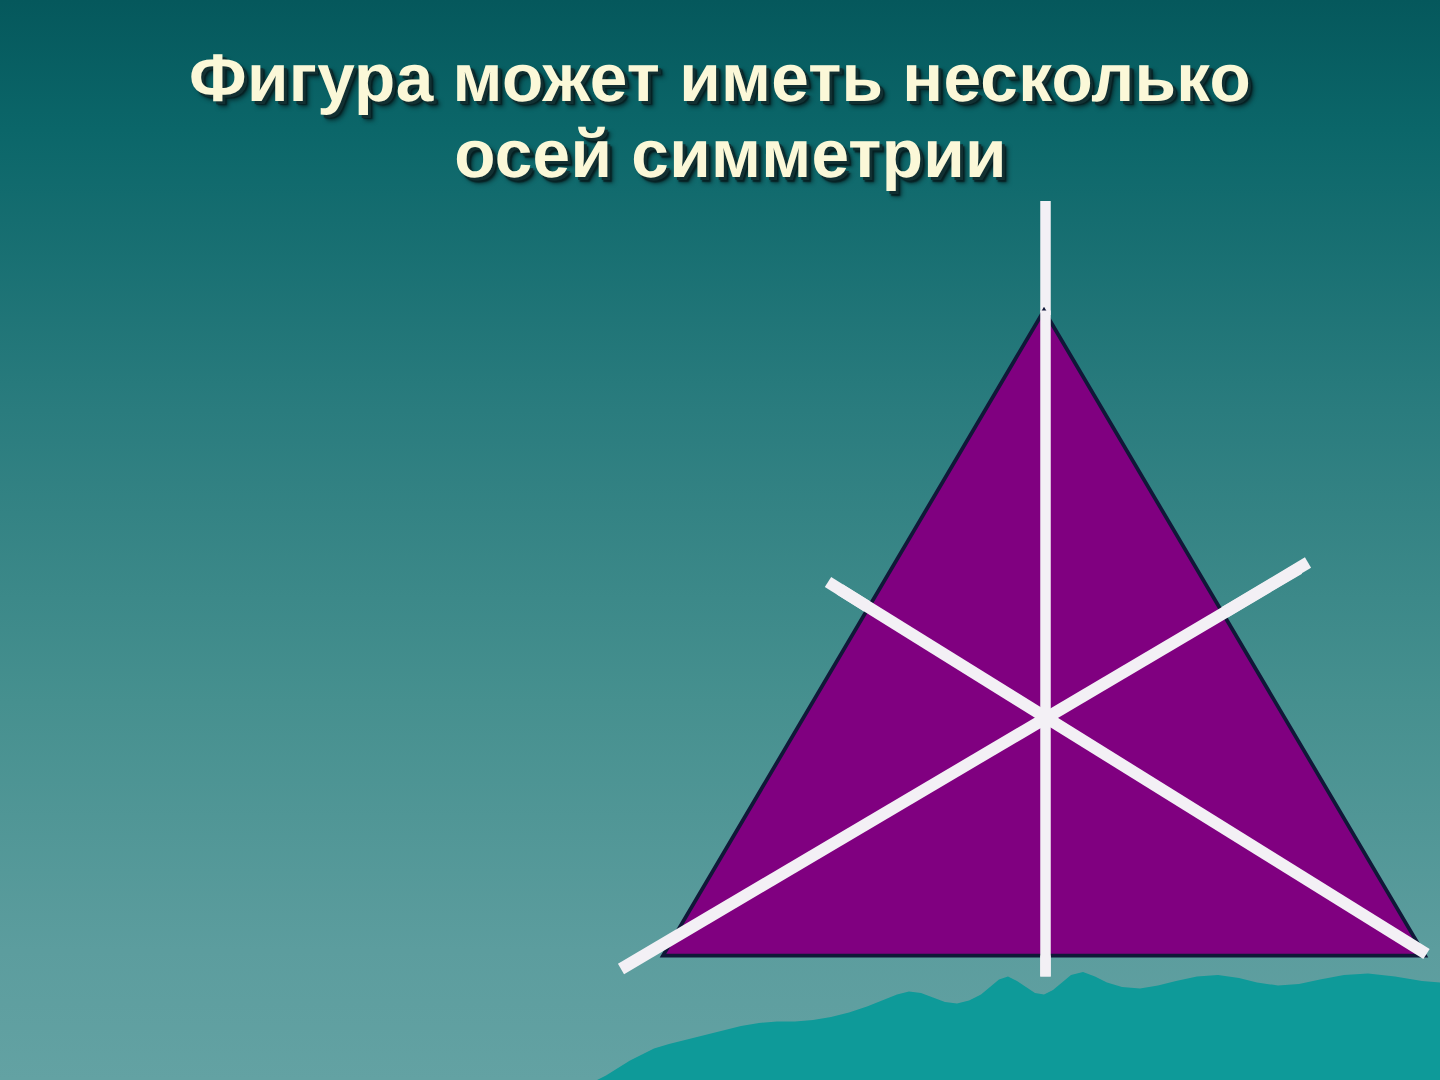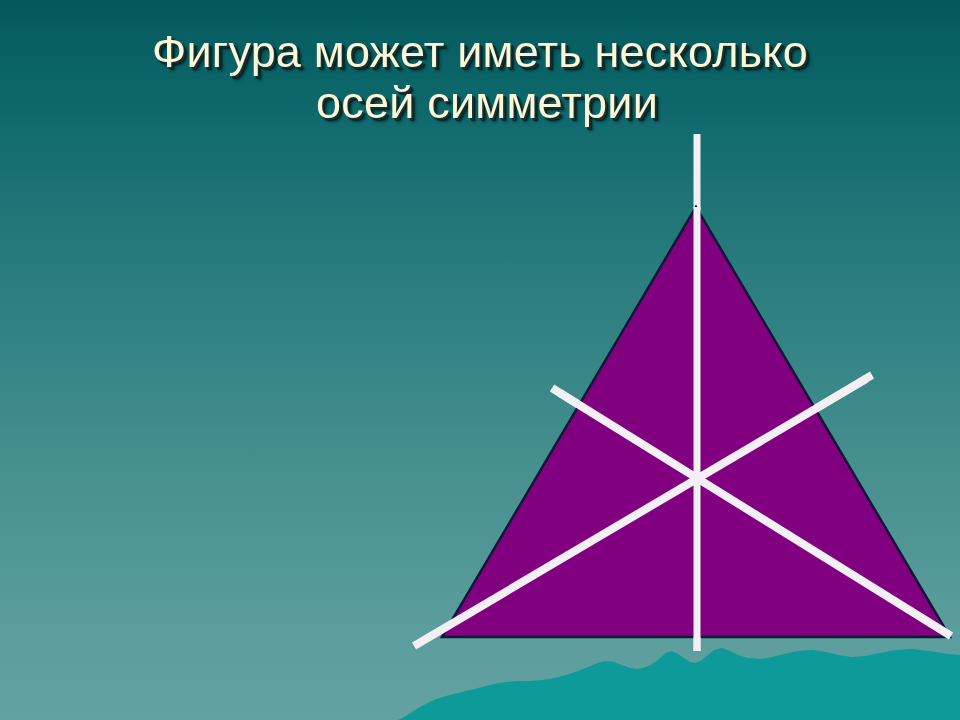--- a/index.html
+++ b/index.html
@@ -52,21 +52,21 @@
     top: 26px;
     width: 960px;
     text-align: center;
     line-height: 1.14;
     z-index: 5;
   }
   .title-line {
     display: block;
     font-family: "Liberation Sans", sans-serif;
     font-size: 45px;
-    font-weight: normal;
+    font-weight: bold;
     letter-spacing: 0.2px;
     color: #fbf8d8;
     text-shadow:
        2px 2px 0 #123032,
        3px 3px 1px rgba(6,26,28,0.85),
        4px 4px 3px rgba(5,20,22,0.55);
     white-space: nowrap;
   }
   #title-line-1 { font-size: 45px; }
   #title-line-2 { font-size: 45px; padding-left: 14px; }

